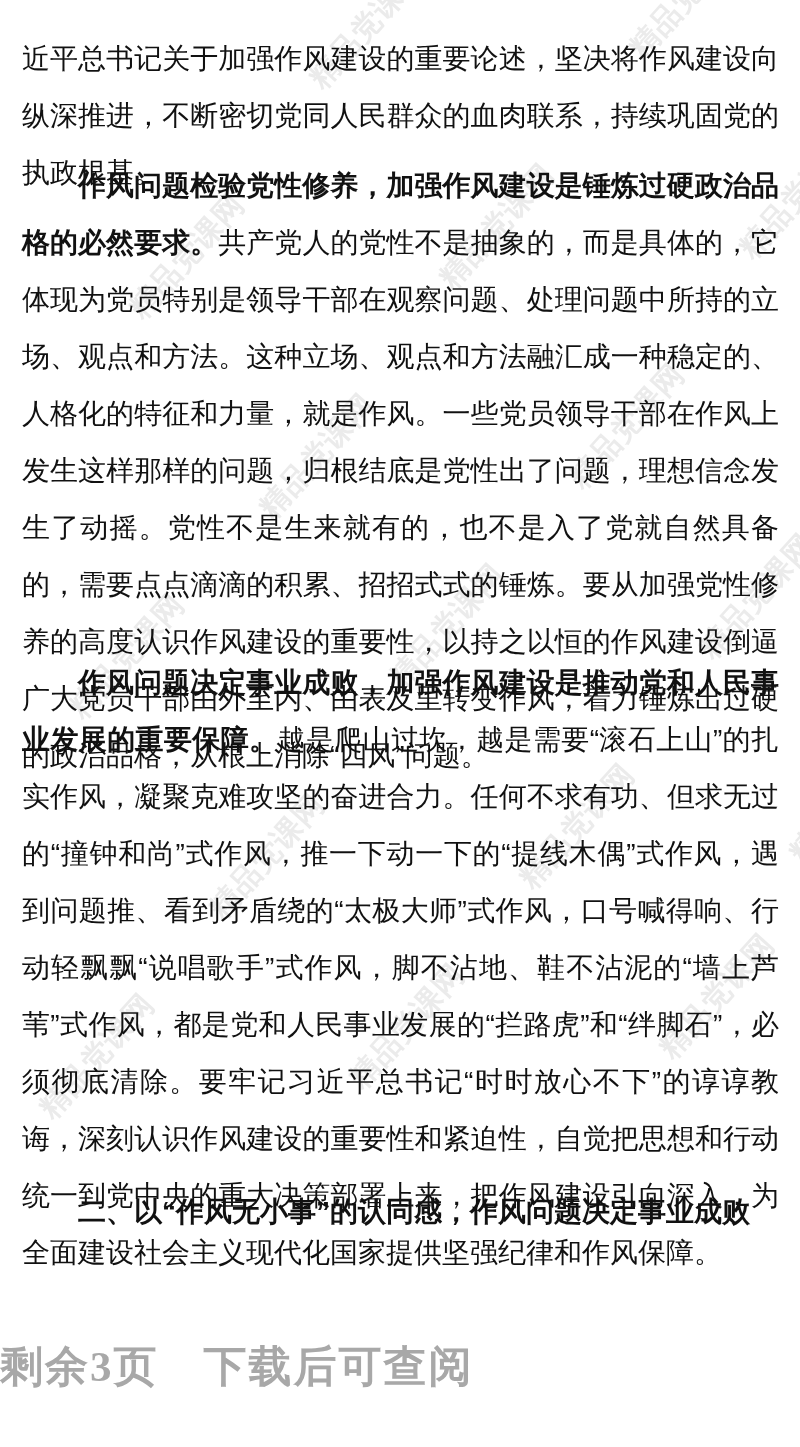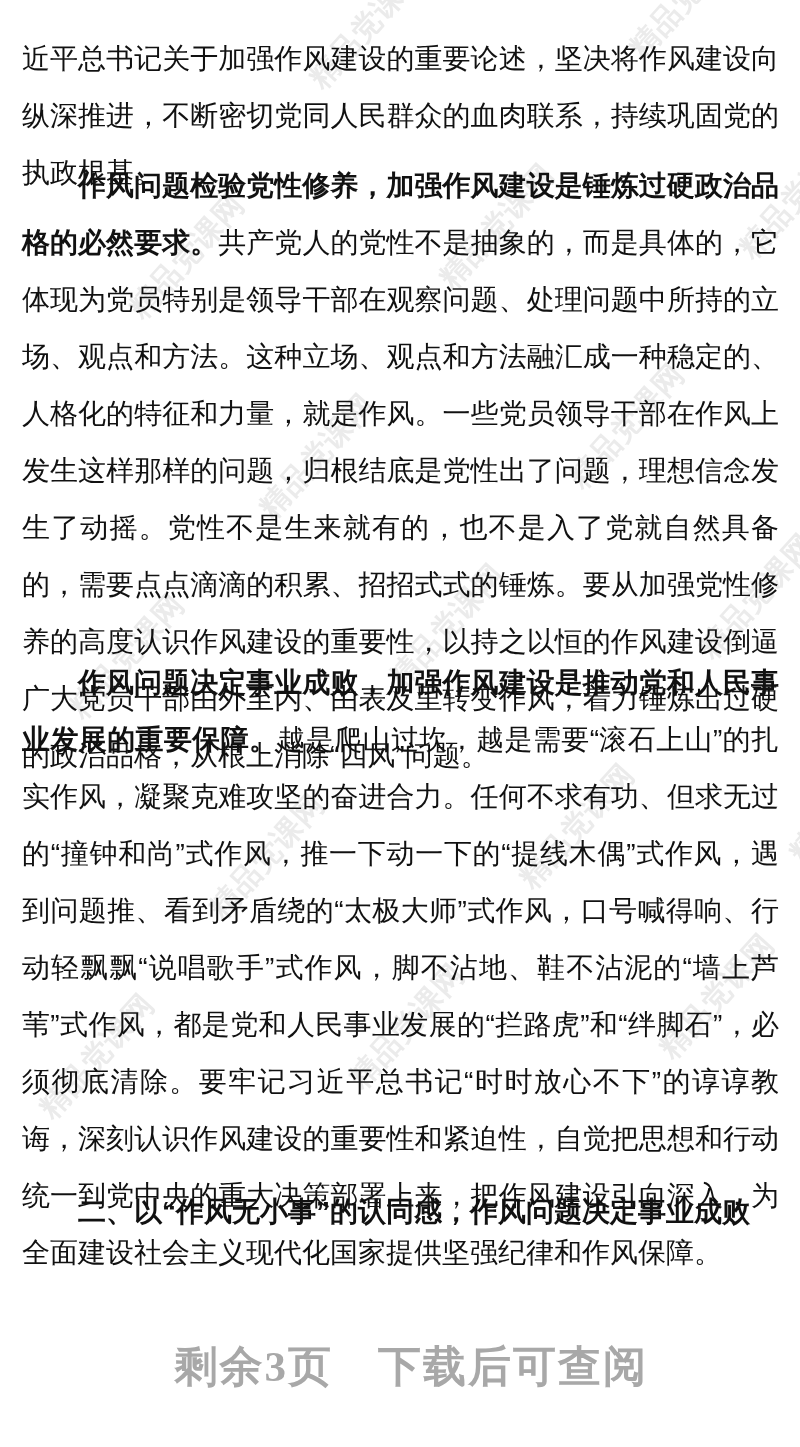--- a/index.html
+++ b/index.html
@@ -97,21 +97,21 @@
     text-indent: 2em;
     margin: 0;
   }
 
   
   #footer-notice {
     position: absolute;
     left: 0;
     top: 1338px;
     width: 648px;
-    text-align: right;
+    text-align: left;
     font-family: "Liberation Serif", "DejaVu Serif", serif;
     font-size: 43px;
     font-weight: 700;
     color: #a8a8a8;
     letter-spacing: 2px;
     z-index: 2;
     white-space: pre;
   }
 </style>
 </head>

